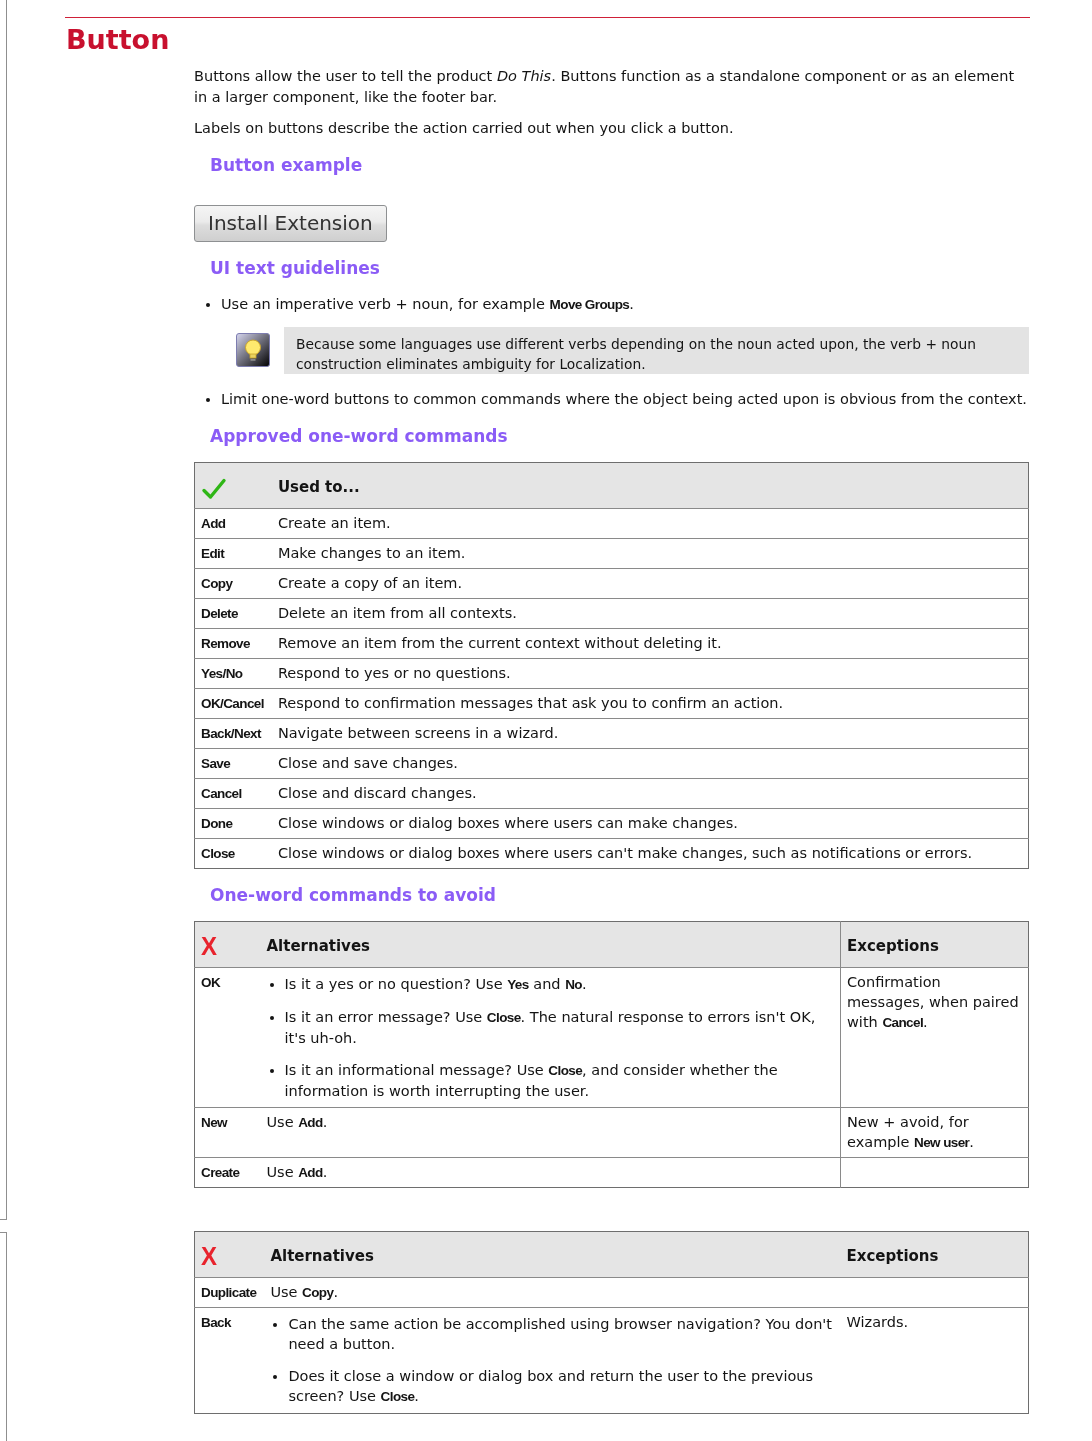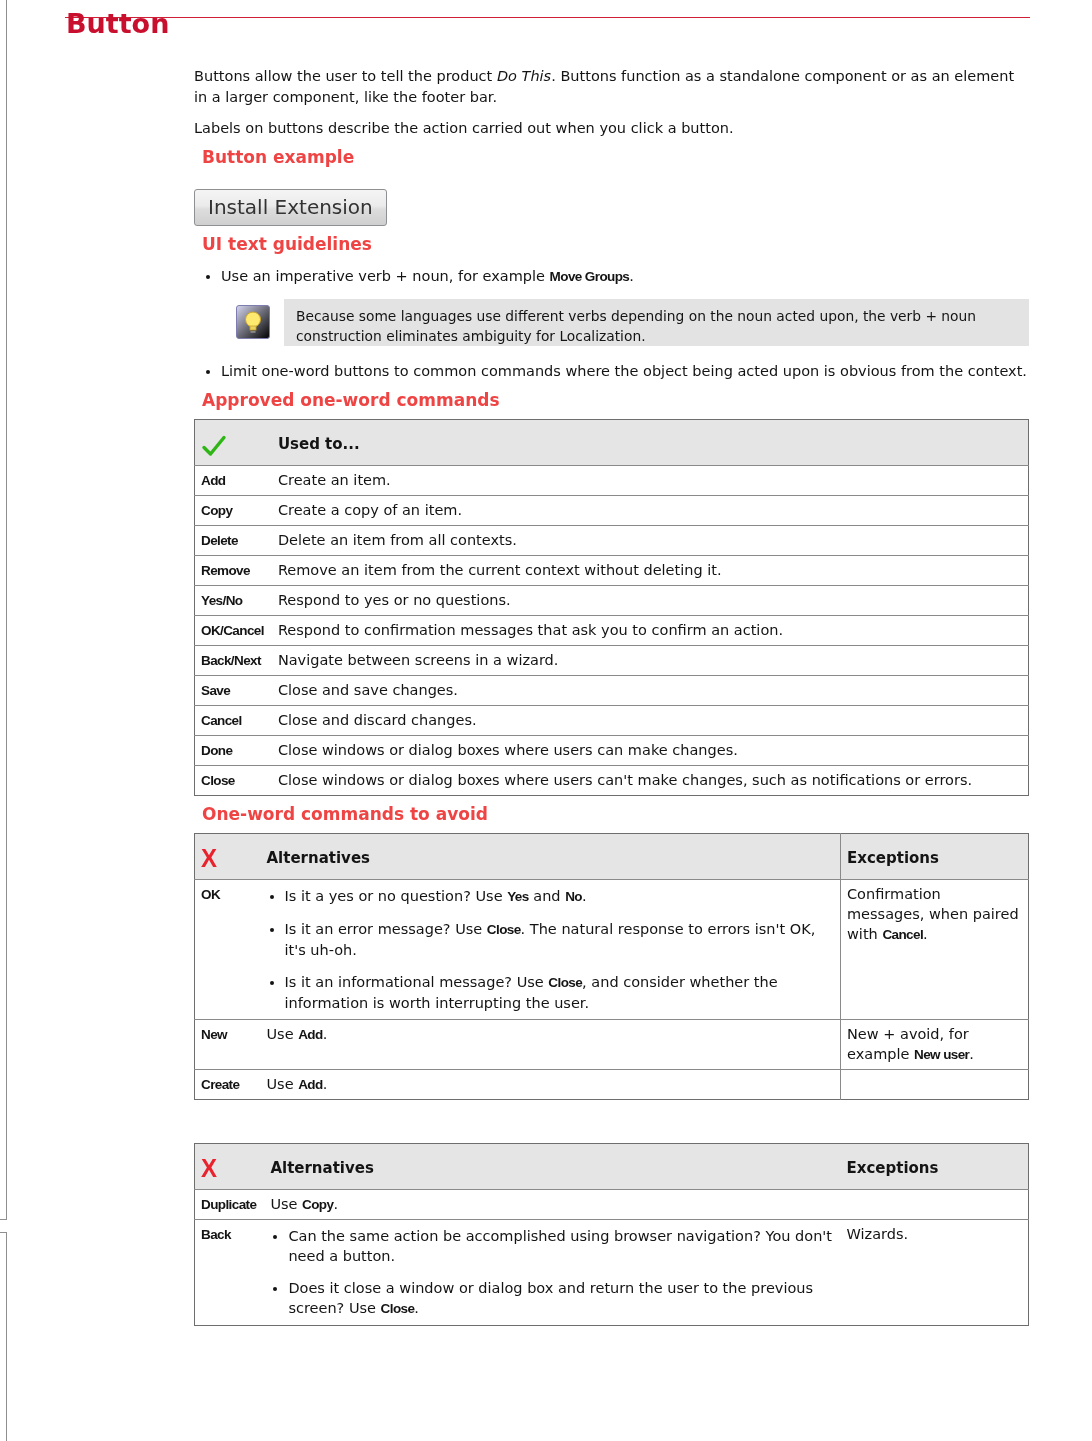--- a/index.html
+++ b/index.html
@@ -14,32 +14,32 @@
   }
   
   .left-border-top    { position: absolute; left: 6px; top: 0;      width: 1px; height: 1219px; background: #8f8f8f; }
   .left-border-bottom { position: absolute; left: 6px; top: 1233px; width: 1px; height: 208px;  background: #8f8f8f; }
   .break-tick-a { position: absolute; left: 0; top: 1219px; width: 7px; height: 1px; background: #8f8f8f; }
   .break-tick-b { position: absolute; left: 0; top: 1232px; width: 7px; height: 1px; background: #8f8f8f; }
 
   .top-rule { position: absolute; left: 65px; top: 17px; width: 965px; height: 1px; background: #cf2038; }
 
   h1.page-title {
-    position: absolute; left: 66px; top: 8px; margin: 0;
+    position: absolute; left: 66px; top: 24px; margin: 0;
     font-size: 27px; font-weight: bold; color: #c8102e;
   }
 
   .content { position: absolute; left: 194px; top: 58px; width: 835px; }
 
   .body-text { font-size: 14.5px; line-height: 20.5px; }
   p.para { margin: 8px 0 0 0; }
   p.para + p.para { margin-top: 11px; }
 
   h2.section-heading {
-    margin: 8px; color: #ef4444; font-size: 17px; font-weight: bold;
+    margin: 16px; color: #8b5cf6; font-size: 17px; font-weight: bold;
   }
   .mt-example    { margin-top: 31px; }
   .mt-guidelines { margin-top: 33px; }
   .mt-approved   { margin-top: 25px; }
   .mt-avoid      { margin-top: 26px; }
 
   button.win-btn {
     margin-top: 14px;
     display: inline-block;
     font-family: "DejaVu Sans", sans-serif;
@@ -184,20 +184,24 @@
           </th>
           <th>Used to...</th>
         </tr>
       </thead>
       <tbody>
         <tr>
             <td><span class="cmd">Add</span></td>
             <td>Create an item.</td>
           </tr>
         <tr>
+            <td><span class="cmd">Edit</span></td>
+            <td>Make changes to an item.</td>
+          </tr>
+        <tr>
             <td><span class="cmd">Copy</span></td>
             <td>Create a copy of an item.</td>
           </tr>
         <tr>
             <td><span class="cmd">Delete</span></td>
             <td>Delete an item from all contexts.</td>
           </tr>
         <tr>
             <td><span class="cmd">Remove</span></td>
             <td>Remove an item from the current context without deleting it.</td>

